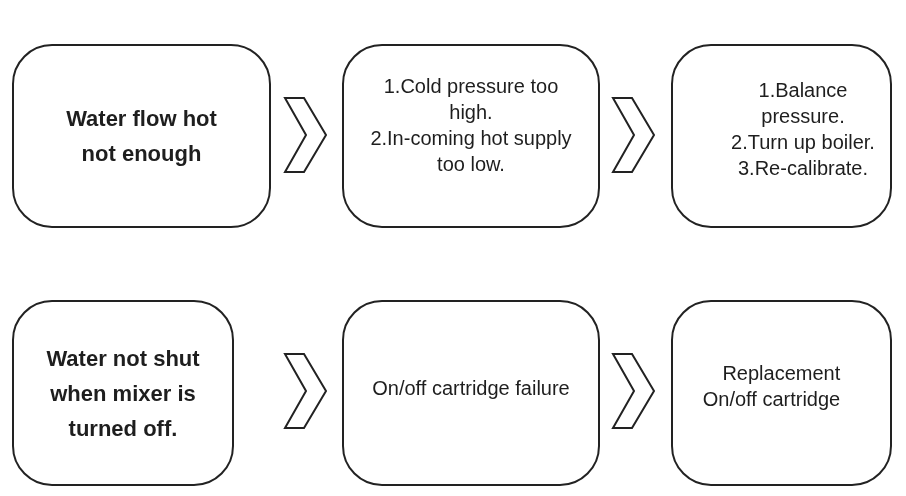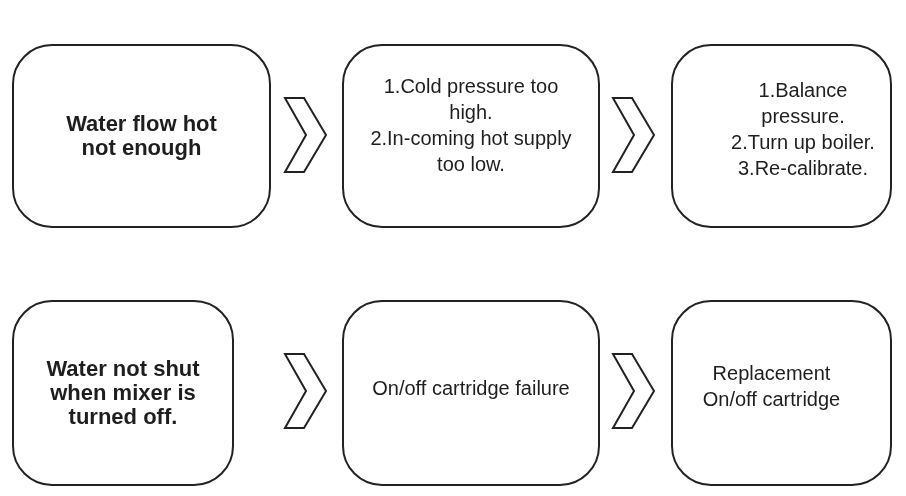--- a/index.html
+++ b/index.html
@@ -2,22 +2,22 @@
 <html><head>
 <meta charset="utf-8">
 <style>
   html, body { margin:0; padding:0; background:#ffffff; }
   body { width:906px; height:496px; position:relative; overflow:hidden;
          font-family:"Liberation Sans", sans-serif; color:#1e1e1e; }
   .box { position:absolute; box-sizing:border-box; border:2.5px solid #222;
          border-radius:40px; background:#fff; display:flex; align-items:center;
          justify-content:center; text-align:center; }
   .txt { white-space:pre-line; font-size:20px; line-height:26px; }
-  .bold { font-weight:bold; font-size:22px; line-height:24px; }
-  .left { text-align:center; }
+  .bold { font-weight:bold; font-size:22px; line-height:35px; }
+  .left { text-align:right; }
   .chev { position:absolute; }
 </style>
 </head>
 <body>
 
 <div class="box" style="left:12px;top:44px;width:259px;height:184px;">
   <div class="txt bold">Water flow hot
 not enough</div>
 </div>
 <svg class="chev" style="left:280px;top:94px;" width="52" height="82" viewBox="0 0 52 82">

